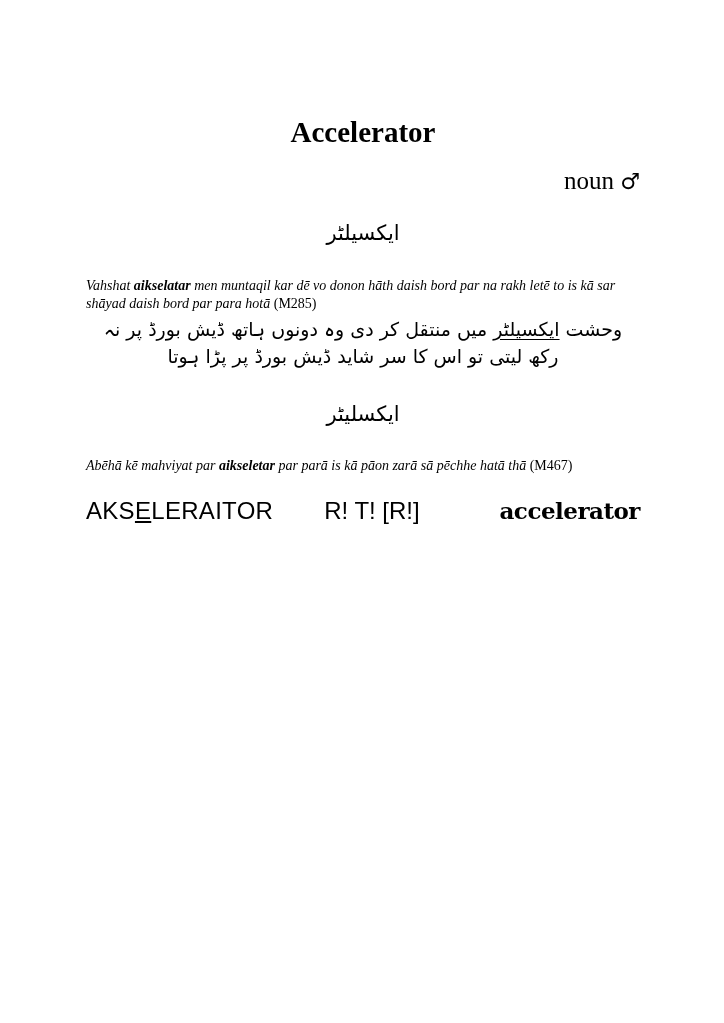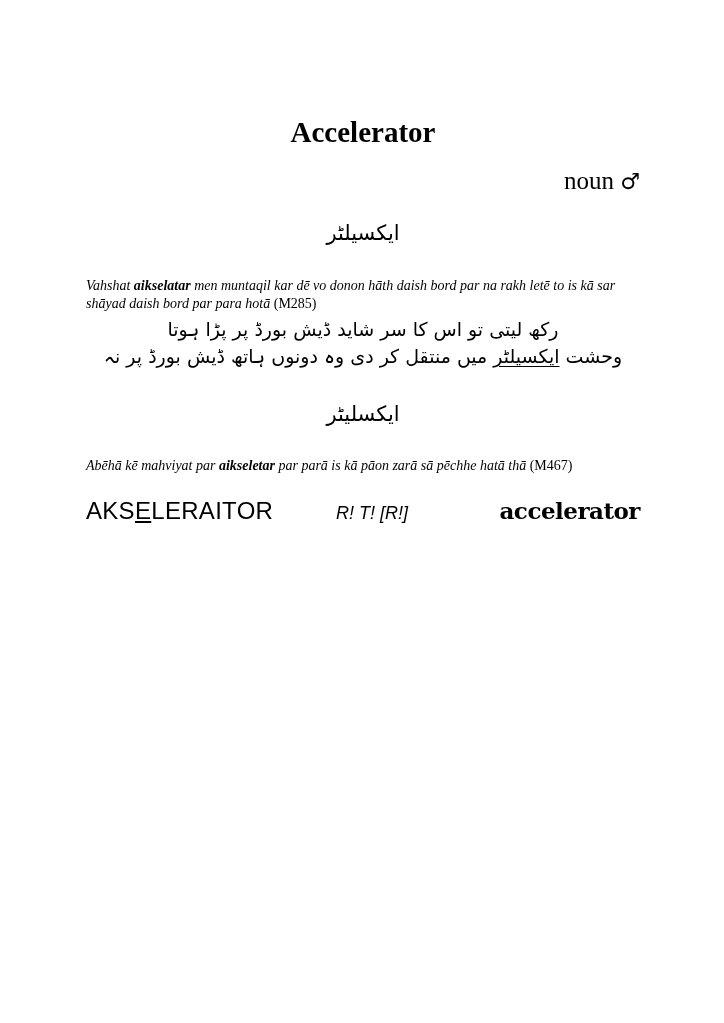--- a/index.html
+++ b/index.html
@@ -67,23 +67,22 @@
     display: grid;
     grid-template-columns: 1.1fr 1fr 1fr;
     align-items: baseline;
     font-family: "Liberation Sans", sans-serif;
   }
   .translit-word {
     font-size: 24px;
     letter-spacing: 0.3px;
   }
   .pattern-code {
-    font-size: 18px;
+    font-size: 24px;
     text-align: center;
-    font-style: italic;
   }
   .english-blackletter {
     font-family: "DejaVu Serif", serif;
     font-weight: bold;
     font-size: 23px;
     letter-spacing: -0.5px;
     text-align: right;
   }
   .plural-line {
     margin-top: 3px;
@@ -107,24 +106,24 @@
   </div>
 
   <div class="headword-urdu hw1">ایکسیلٹر</div>
 
   <p class="roman-citation">
     <span>Vahshat </span><span class="bold-word">aikselatar</span><span> men muntaqil kar dē vo donon hāth daish bord par na rakh letē to is kā sar shāyad daish bord par para hotā </span><span class="source-ref">(M285)</span>
   </p>
 
   <div class="urdu-example">
     <div>
-      <span>رکھ لیتی تو اس کا سر شاید ڈیش بورڈ پر پڑا ہوتا</span>
+      <span>وحشت </span><span class="underlined-word">ایکسیلٹر</span><span> میں منتقل کر دی وہ دونوں ہاتھ ڈیش بورڈ پر نہ</span>
     </div>
     <div>
-      <span>وحشت </span><span class="underlined-word">ایکسیلٹر</span><span> میں منتقل کر دی وہ دونوں ہاتھ ڈیش بورڈ پر نہ</span>
+      <span>رکھ لیتی تو اس کا سر شاید ڈیش بورڈ پر پڑا ہوتا</span>
     </div>
   </div>
 
   <div class="headword-urdu hw2">ایکسلیٹر</div>
 
   <p class="roman-citation">
     <span>Abēhā kē mahviyat par </span><span class="bold-word">aikseletar</span><span> par parā is kā pāon zarā sā pēchhe hatā thā </span><span class="source-ref">(M467)</span>
   </p>
 
 

